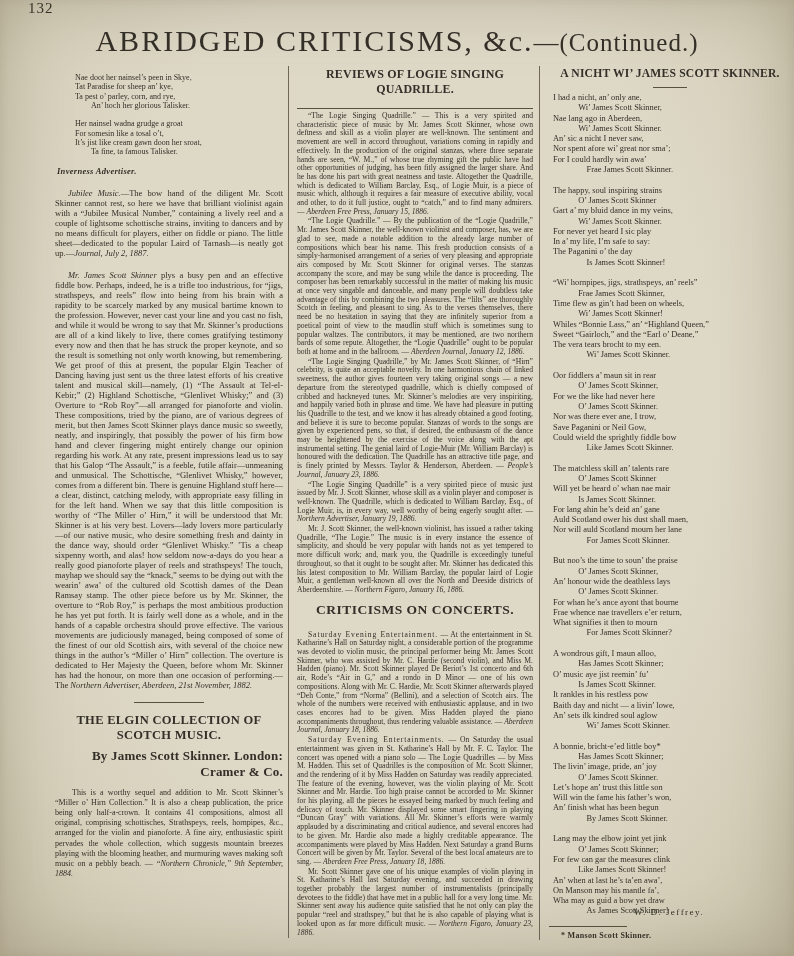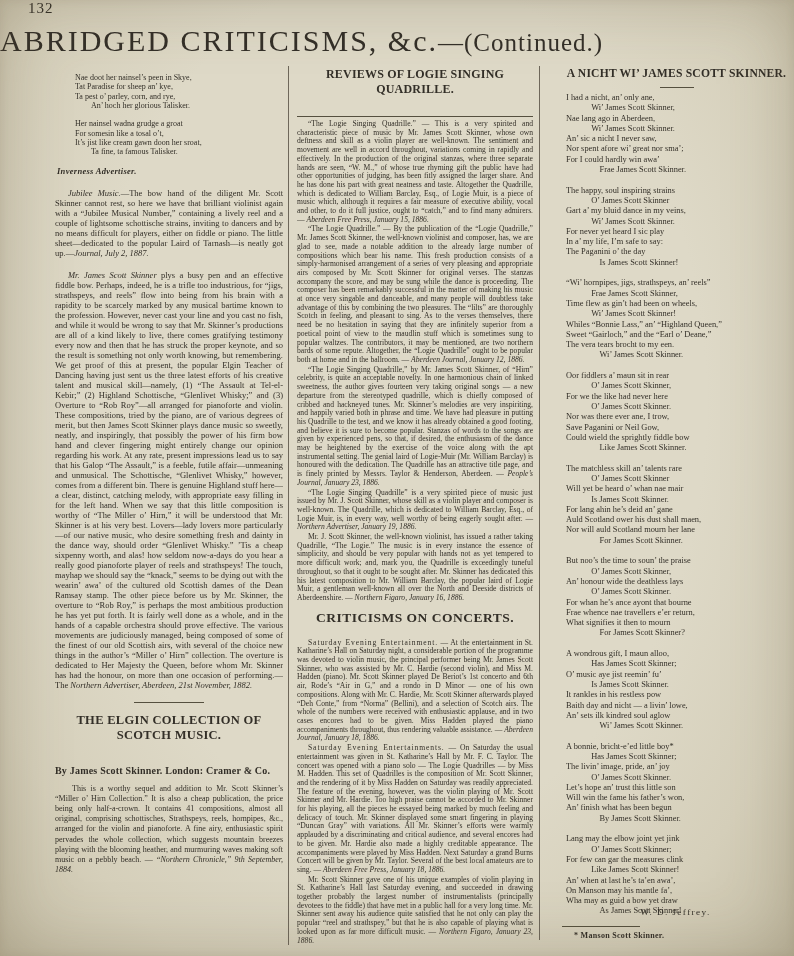--- a/index.html
+++ b/index.html
@@ -12,45 +12,45 @@
     color:#332f28;
     overflow:hidden;
   }
   .page::after{
     content:""; position:absolute; inset:0; pointer-events:none;
     box-shadow: inset 0 0 70px rgba(92,80,52,.28), inset 0 0 10px rgba(120,108,78,.12);
   }
   .pagenum { position:absolute; top:0; left:28px; font-size:15px; letter-spacing:1px; }
   .main-title {
     position:absolute; top:24px; left:0; width:100%;
-    margin:0; font-weight:normal;
+    margin:0; text-align:center; font-weight:normal;
     font-size:30px; letter-spacing:2px; white-space:nowrap;
   }
   .main-title .continued { font-size:25px; letter-spacing:1px; }
 
   .columns { position:absolute; top:66px; left:55px; display:flex; align-items:flex-start; }
   .col { box-sizing:border-box; }
   .col-left  { width:233px; padding-right:5px; }
   .col-mid   { width:251px; border-left:1px solid #6e675a; padding:0 6px 0 8px; min-height:872px; }
-  .col-right { width:252px; border-left:1px solid #6e675a; padding-left:22px; min-height:846px; }
+  .col-right { width:252px; border-left:1px solid #6e675a; padding-left:9px; min-height:846px; }
 
   
   .poem-small { margin:7px 0 6px 20px; font-size:8px; line-height:9.3px; white-space:pre-wrap; }
   .attr-line  { margin:9px 0 0 2px; font-size:8.5px; font-weight:bold; font-style:italic; letter-spacing:.3px; }
   .para-lg    { margin:12px 0 0 0; font-size:8.5px; line-height:10px; text-align:justify; text-indent:13px; }
   .lead-italic{ font-style:italic; }
   .src        { font-style:italic; }
   .divider    { width:70px; border-top:1px solid #55503f; margin:12px auto 10px; }
   .elgin-head { margin:0; font-size:12.5px; font-weight:bold; text-align:center; letter-spacing:.3px; }
-  .elgin-by   { font-size:10px; font-weight:bold; text-align:left; margin-top:22px; letter-spacing:.2px; }
+  .elgin-by   { font-size:13px; font-weight:bold; text-align:right; margin-top:5px; letter-spacing:.2px; }
   .para-sm-left { margin:8px 0 0 0; font-size:8px; line-height:10.2px; text-align:justify; text-indent:17px; }
 
   
   .mid-head   { margin:1px 0 3px; font-size:12px; font-weight:bold; text-align:center; letter-spacing:.2px;
-                border-bottom:1px solid #55503f; padding-bottom:19px; }
+                border-bottom:1px solid #55503f; padding-bottom:11px; }
   .para-mid   { margin:1px 0 0 0; font-size:7.6px; line-height:8.7px; text-align:justify; text-indent:11px; }
   .concerts-head { margin:7px 0 13px; font-size:13.5px; font-weight:bold; text-align:center; letter-spacing:.5px; }
   .lead-sc    { letter-spacing:.9px; }
 
   
   .right-head { margin:1px 0 0; font-size:11.6px; font-weight:bold; text-align:center; letter-spacing:.2px; }
   .head-rule  { width:34px; border-top:1px solid #55503f; margin:7px auto 5px; }
   .poem-right { margin-left:4px; font-size:8.4px; line-height:10.3px; white-space:pre-wrap; }
   .author-line{ text-align:center; margin-top:-10px; padding-right:2px; font-size:9.2px; letter-spacing:1.4px; }
   .foot-rule  { width:78px; border-top:1px solid #55503f; margin:9px 0 4px 0; }

